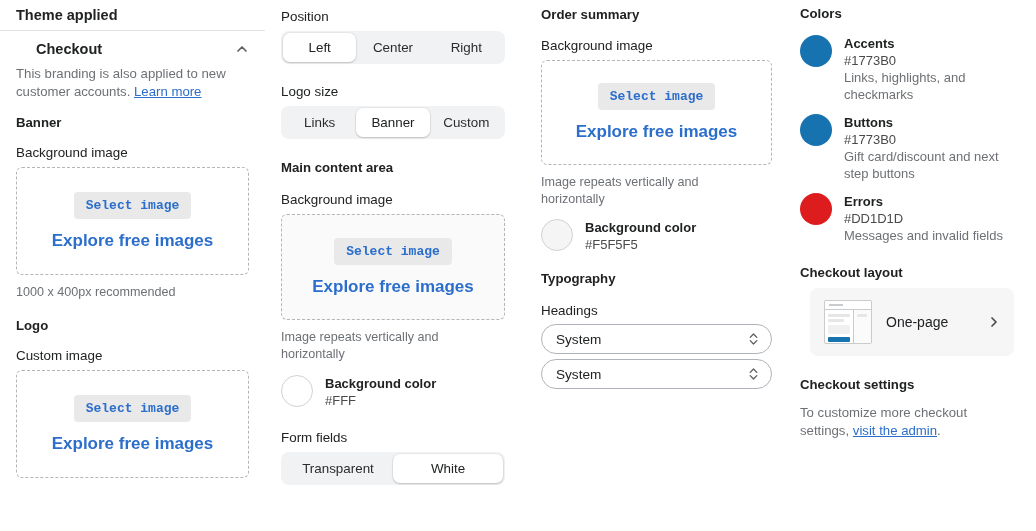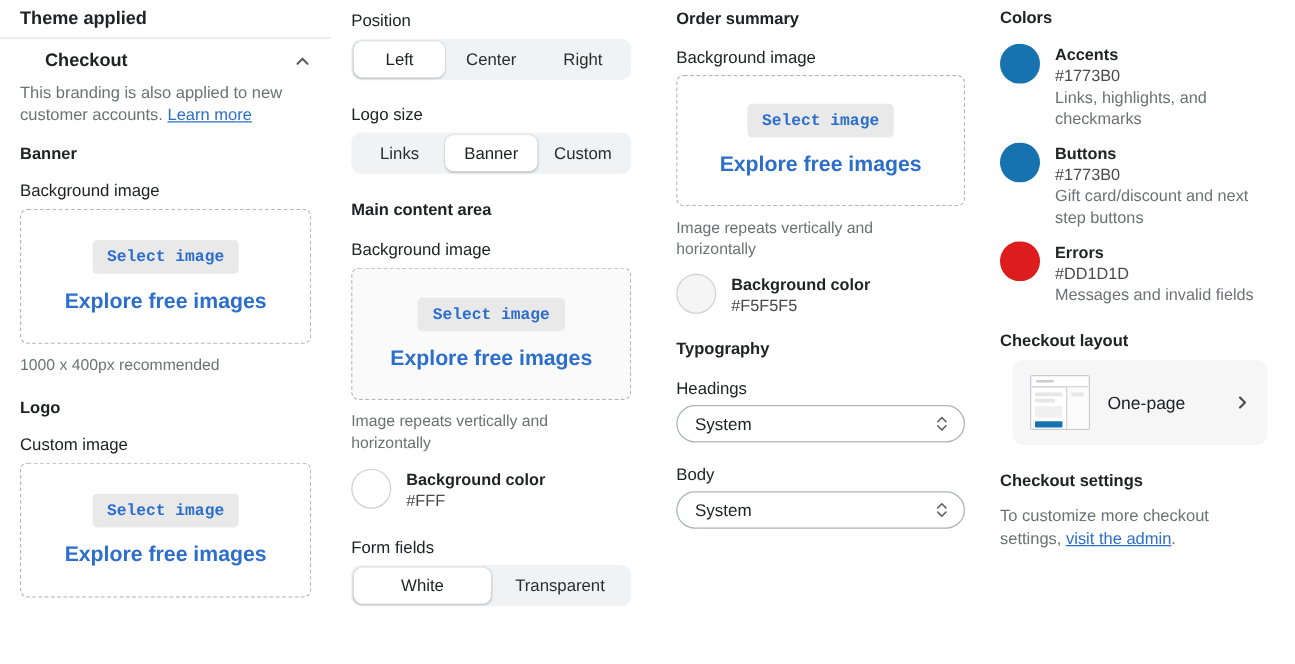--- a/index.html
+++ b/index.html
@@ -210,22 +210,22 @@
     <div class="swatch-row" style="padding-left:10px;padding-top:12px">
       <div class="swatch" style="background:#FFFFFF"></div>
       <div class="swatch-text">
         <div class="sw-name">Background color</div>
         <div class="sw-hex">#FFF</div>
       </div>
     </div>
 
     <div class="field-label" style="padding-top:20px;padding-left:10px">Form fields</div>
     <div class="segmented">
+      <div class="seg">Transparent</div>
       <div class="seg active">White</div>
-      <div class="seg">Transparent</div>
     </div>
   </div>
 
   <div class="col col-3">
 
     <div class="sub-head" style="padding-top:7px;padding-left:8px">Order summary</div>
     <div class="field-label" style="padding-top:15px;padding-left:8px">Background image</div>
 
     <div class="dropzone" style="height:105px;margin-left:8px;margin-right:10px">
       <button class="dz-btn">Select image</button>
@@ -247,21 +247,20 @@
     <div class="select-wrap" style="margin-left:8px;margin-right:10px">
       <div class="select-box">System</div>
       <span class="select-chev">
         <svg viewBox="0 0 11 16" width="11" height="16" fill="none" stroke="#5c5f62" stroke-width="1.3" stroke-linecap="round" stroke-linejoin="round">
             <path d="M2.2 6.4L5.5 3l3.3 3.4"></path>
             <path d="M2.2 9.6L5.5 13l3.3-3.4"></path>
           </svg>
       </span>
     </div>
 
-    <div class="field-label" style="padding-top:17px;padding-left:8px">Body</div>
     <div class="select-wrap" style="margin-left:8px;margin-right:10px">
       <div class="select-box">System</div>
       <span class="select-chev">
         <svg viewBox="0 0 11 16" width="11" height="16" fill="none" stroke="#5c5f62" stroke-width="1.3" stroke-linecap="round" stroke-linejoin="round">
             <path d="M2.2 6.4L5.5 3l3.3 3.4"></path>
             <path d="M2.2 9.6L5.5 13l3.3-3.4"></path>
           </svg>
       </span>
     </div>
   </div>

